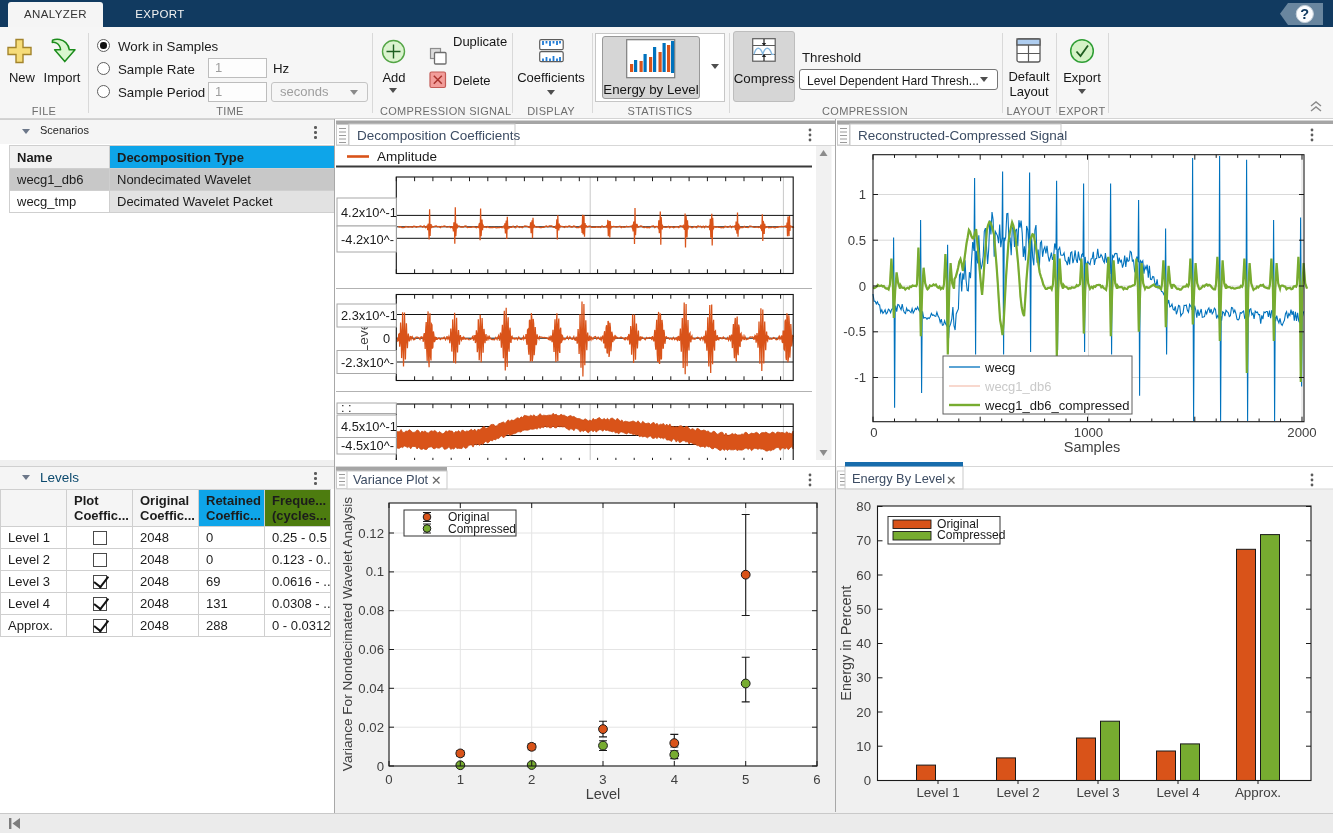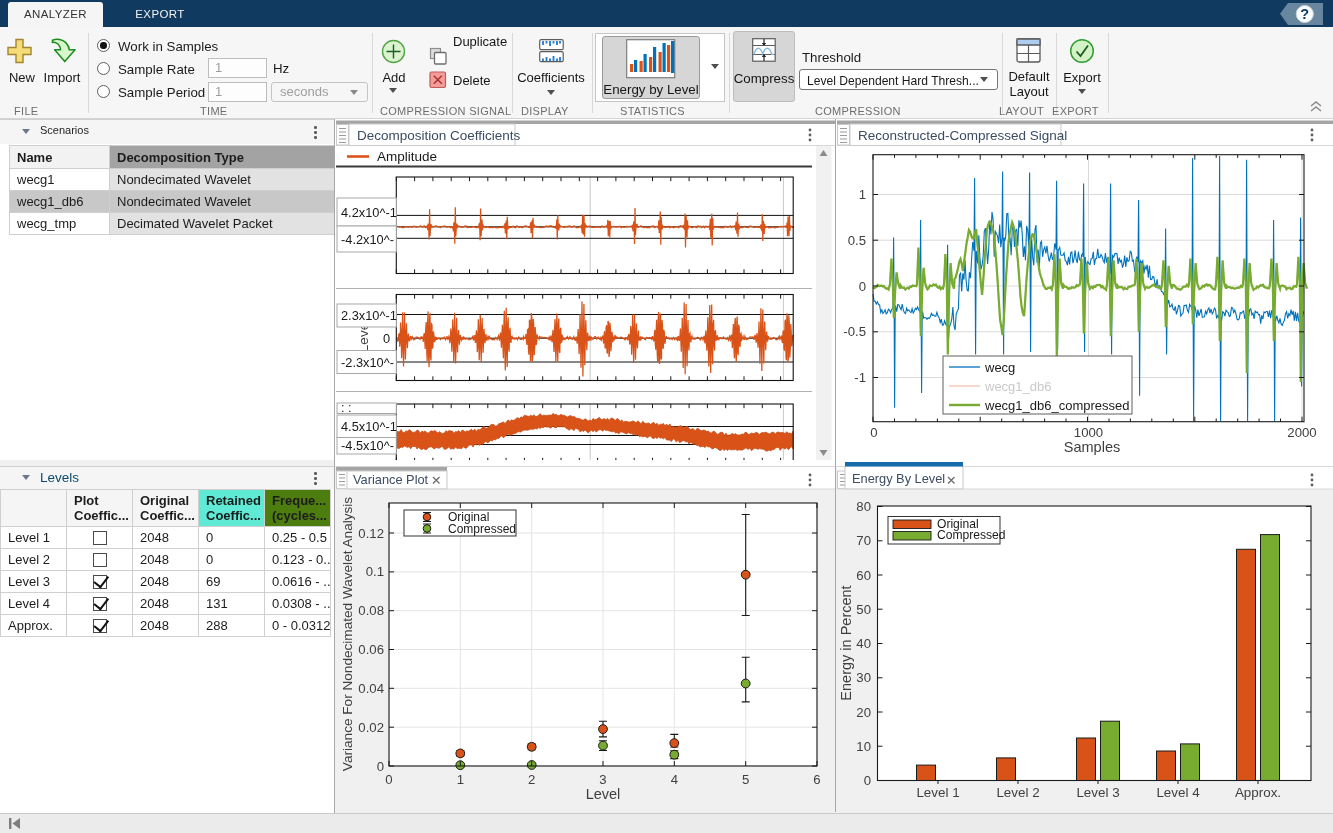--- a/index.html
+++ b/index.html
@@ -3,21 +3,21 @@
 *{margin:0;padding:0;box-sizing:border-box}
 html,body{width:1333px;height:833px;overflow:hidden;font-family:"Liberation Sans",sans-serif;background:#f0f0f0}
 #app{position:relative;width:1233px;height:833px}
 .abs{position:absolute}
 
 #titlebar{left:0;top:0;width:1333px;height:27px;background:#113a60}
 #tab-analyzer{left:8px;top:2px;width:95px;height:25px;background:#f5f5f5;border-radius:3px 3px 0 0;color:#333;font-size:11.5px;text-align:center;line-height:25px;letter-spacing:.4px}
 #tab-wavelet{left:112px;top:2px;width:96px;height:25px;color:#f2f2f2;font-size:11.5px;text-align:center;line-height:25px;letter-spacing:.4px}
 
 #ribbon{left:0;top:27px;width:1333px;height:92px;background:#f6f6f6;border-bottom:1px solid #d4d4d4}
-.seclab{position:absolute;top:105px;font-size:11px;color:#6e6e6e;letter-spacing:.3px;white-space:nowrap}
+.seclab{position:absolute;top:105px;font-size:11px;color:#6e6e6e;letter-spacing:.3px;text-align:center;white-space:nowrap}
 .vsep{position:absolute;top:33px;height:80px;width:1px;background:#d9d9d9}
 .btxt{position:absolute;font-size:13px;color:#161616;text-align:center;white-space:nowrap}
 .radio{position:absolute;width:13px;height:13px;border:1px solid #5f5f5f;border-radius:50%;background:#fff}
 .radio.sel::after{content:"";position:absolute;left:2.2px;top:2.2px;width:6.5px;height:6.5px;background:#111;border-radius:50%}
 .rlab{position:absolute;font-size:13.3px;color:#1b1b1b;white-space:nowrap}
 .tinput{position:absolute;width:59px;height:20px;background:#fdfdfd;border:1px solid #bdbdbd;font-size:13px;color:#9e9e9e;padding-left:6px;line-height:18px}
 .caret{position:absolute;width:0;height:0;border-left:4.5px solid transparent;border-right:4.5px solid transparent;border-top:5px solid #4e4e4e}
 
 .phead{position:absolute;background:#f5f5f5;font-size:13.5px;color:#252525}
 .tri{position:absolute;width:0;height:0;border-left:4.5px solid transparent;border-right:4.5px solid transparent;border-top:5px solid #6c7789}
@@ -169,25 +169,21 @@
       <i></i>
     </div>
 <table class="abs" style="left:9px;top:145px;width:331px">
 <colgroup>
         <col style="width:100px">
         <col>
       </colgroup>
 <tbody>
         <tr style="height:23px">
           <th style="background:#f2f2f2">Name</th>
-          <th style="background:#a3a3a3">Decomposition Type</th>
-        </tr>
-<tr style="height:22px">
-          <td style="background:#fff">wecg1</td>
-          <td style="background:#e2e2e2">Nondecimated Wavelet</td>
+          <th style="background:#0ea5e9">Decomposition Type</th>
         </tr>
 <tr style="height:22px">
           <td style="background:#c8c8c8">wecg1_db6</td>
           <td style="background:#c8c8c8">Nondecimated Wavelet</td>
         </tr>
 <tr style="height:22px">
           <td style="background:#fff">wecg_tmp</td>
           <td style="background:#e2e2e2">Decimated Wavelet Packet</td>
         </tr>
 </tbody>
@@ -208,21 +204,21 @@
         <col style="width:66px">
         <col style="width:66px">
         <col style="width:66px">
         <col>
       </colgroup>
 <tbody>
         <tr style="height:37px">
           <th style="background:#f5f5f5"></th>
           <th style="background:#f5f5f5">Plot<br>Coeffic...</th>
           <th style="background:#f5f5f5">Original<br>Coeffic...</th>
-          <th style="background:#5eead4">Retained<br>Coeffic...</th>
+          <th style="background:#0ea5e9">Retained<br>Coeffic...</th>
           <th style="background:#4d7c0f">Freque...<br>(cycles...</th>
         </tr>
 <tr style="height:22px">
           <td>Level 1</td>
           <td class="cbc"><span class="cb"></span></td>
           <td>2048</td>
           <td>0</td>
           <td>0.25 - 0.5</td>
         </tr>
 <tr style="height:22px">

